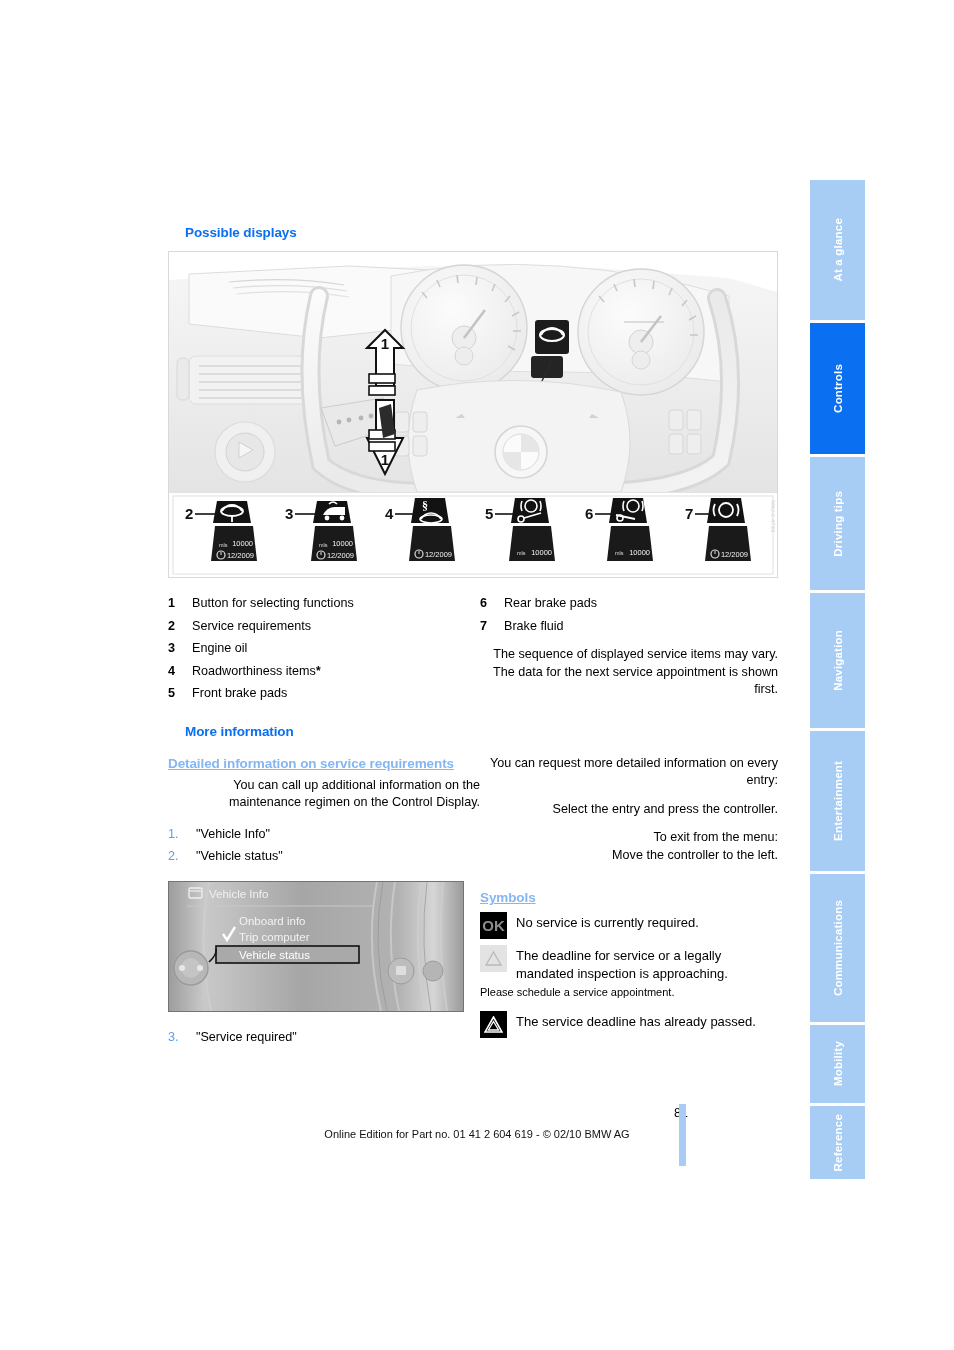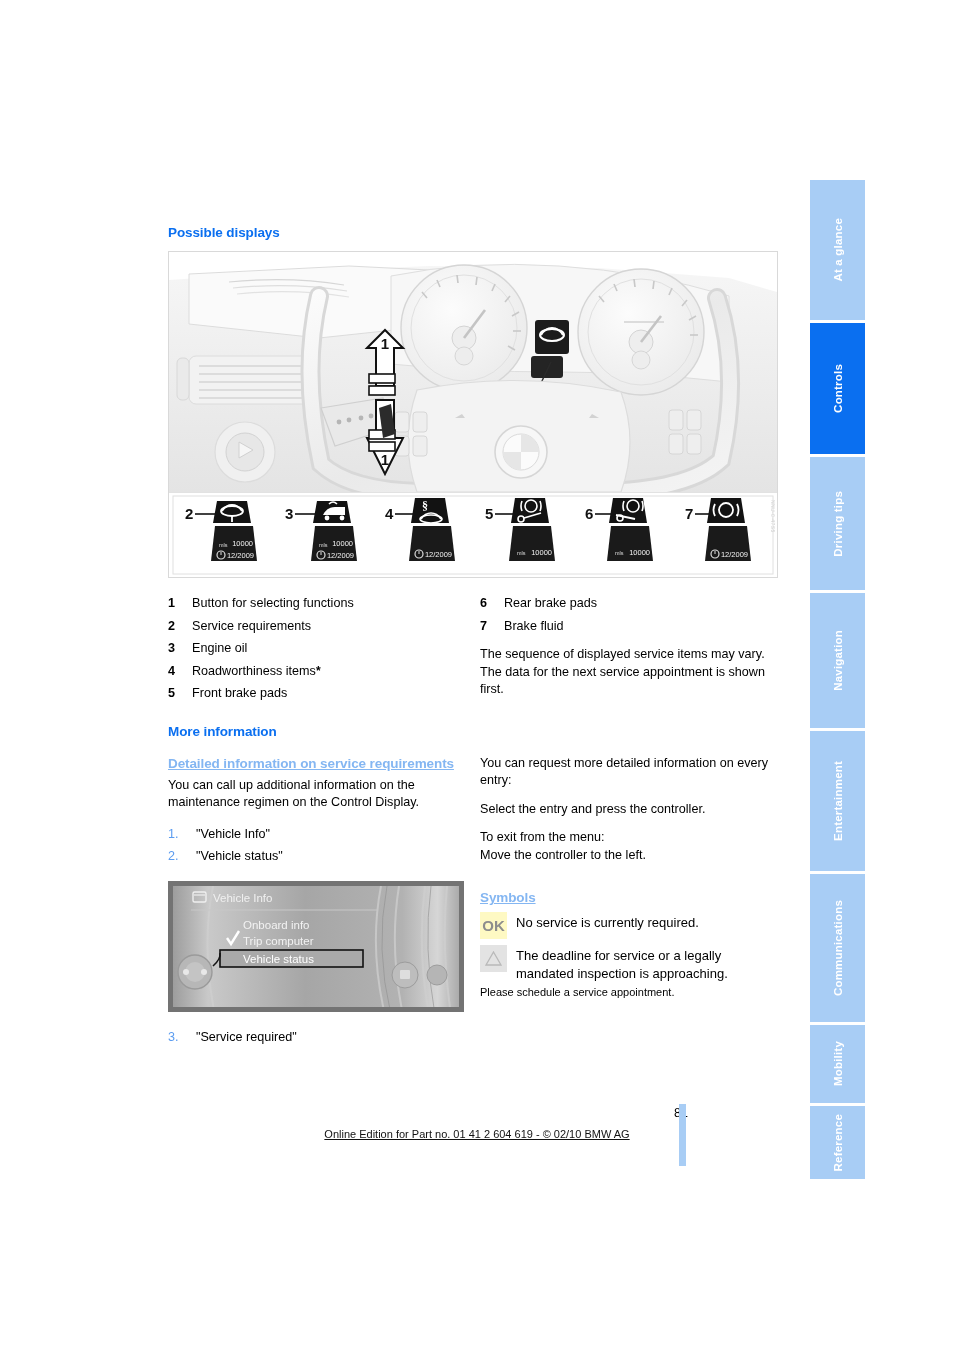--- a/index.html
+++ b/index.html
@@ -48,21 +48,21 @@
     position: absolute;
     left: 168px;
     top: 225px;
     width: 620px;
   }
 
   h2.section-head {
     color: #0a6ff0;
     font-size: 13.5px;
     font-weight: bold;
-    margin: 0 0 11px 0;
+    margin: 0 0 11px 17px;
     letter-spacing: -0.1px;
   }
   h3.sub-head {
     color: #84b6f2;
     font-size: 13.5px;
     font-weight: bold;
     margin: 0 0 3px 0;
     line-height: 17px;
     letter-spacing: -0.1px;
     text-decoration: underline;
@@ -122,20 +122,21 @@
     width: 24px;
     flex: 0 0 24px;
   }
   .sup { font-size: 12px; vertical-align: baseline; }
 
   p.body {
     font-size: 12.6px;
     line-height: 17.5px;
     color: #000;
     margin: 0 0 11px 0;
+    text-align: right;
   }
 
   
   ol.steps { list-style: none; margin: 0; padding: 0; }
   ol.steps li {
     display: flex;
     font-size: 12.6px;
     line-height: 22px;
     color: #000;
   }
@@ -148,39 +149,39 @@
   
   #lower { display: flex; margin-top: 16px; }
   #lower-left { width: 312px; }
   #lower-right { width: 298px; }
 
   
   #cd-figure {
     width: 296px;
     height: 131px;
     margin-top: 14px;
-    border: 5px solid #737373;
+    border: 1px solid #737373;
     box-sizing: border-box;
     position: relative;
     overflow: hidden;
   }
   #cd-figure svg { display: block; }
 
   
   .sym-row {
     display: flex;
     align-items: flex-start;
     margin-bottom: 2px;
   }
   .sym-box {
     width: 27px;
     height: 27px;
     flex: 0 0 27px;
     margin-right: 9px;
-    background: #fef9c3;
+    background: #000000;
     display: flex;
     align-items: center;
     justify-content: center;
     color: #8d8d8d;
     font-weight: bold;
     font-size: 15px;
   }
   .sym-box.light { background: #e3e3e3; }
   .sym-text {
     font-size: 13px;
@@ -203,21 +204,20 @@
     font-size: 12.5px;
     color: #000;
   }
   #footer-line {
     position: absolute;
     left: 0; top: 1128px;
     width: 954px;
     text-align: center;
     font-size: 11px;
     color: #111;
-    text-decoration: underline;
   }
   #footer-bar {
     position: absolute;
     left: 679px;
     top: 1104px;
     width: 7px;
     height: 62px;
     background: #a8cdf5;
   }
 </style>
@@ -615,19 +615,30 @@
           <div class="sym-box light">
             <svg width="17" height="15" viewBox="0 0 17 15">
               <path d="M8.5 1 L16 14 L1 14 Z" fill="none" stroke="#b9b9b9" stroke-width="1.3"></path>
             </svg>
           </div>
           <div class="sym-text">The deadline for service or a legally mandated inspection is approaching.</div>
         </div>
         <p class="sym-after">Please schedule a service appointment.</p>
       </div>
 
+      <div class="sym-block">
+        <div class="sym-row">
+          <div class="sym-box">
+            <svg width="19" height="17" viewBox="0 0 19 17">
+              <path d="M9.5 1 L18 16 L1 16 Z" fill="none" stroke="#ffffff" stroke-width="1.6"></path>
+              <path d="M9.5 5.5 L14.6 14 L4.4 14 Z" fill="none" stroke="#ffffff" stroke-width="1.3"></path>
+            </svg>
+          </div>
+          <div class="sym-text">The service deadline has already passed.</div>
+        </div>
+      </div>
     </div>
   </div>
 </div>
 
 <div id="page-number">81</div>
 <div id="footer-bar"></div>
 <div id="footer-line">Online Edition for Part no. 01 41 2 604 619 - © 02/10 BMW AG</div>
 
 </body></html>

